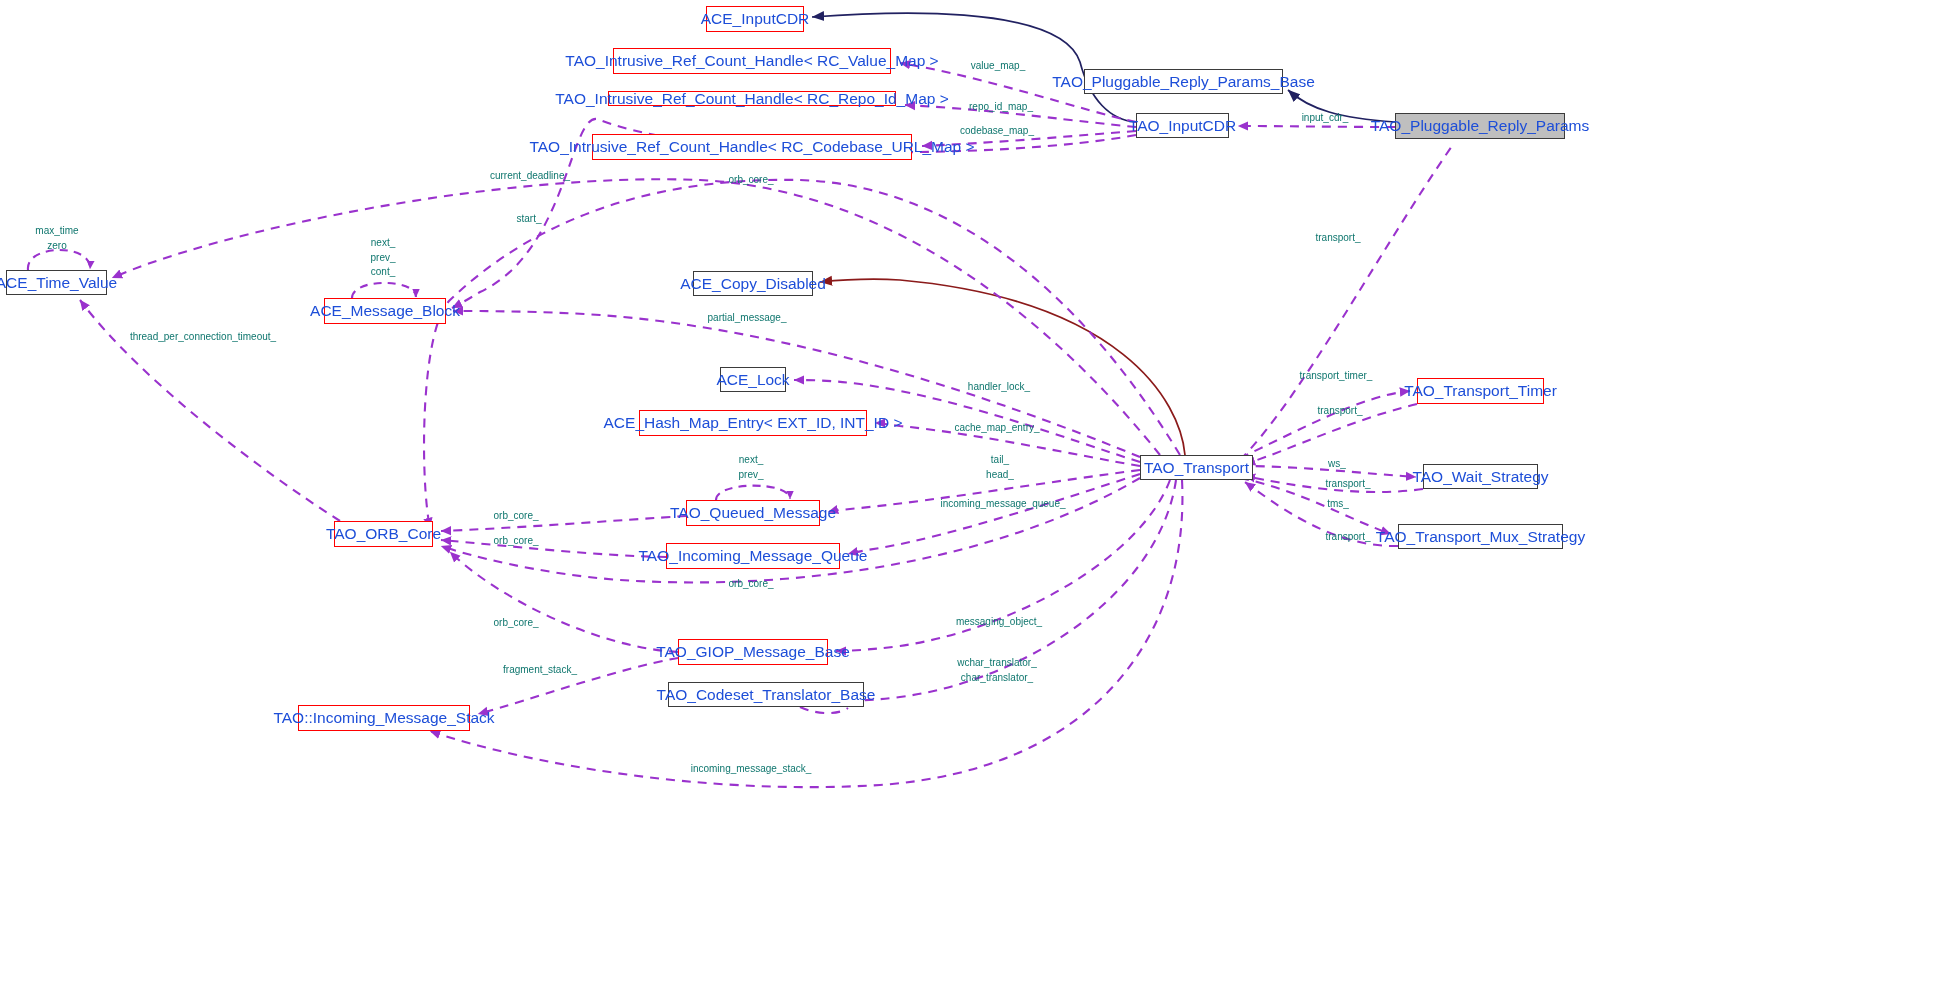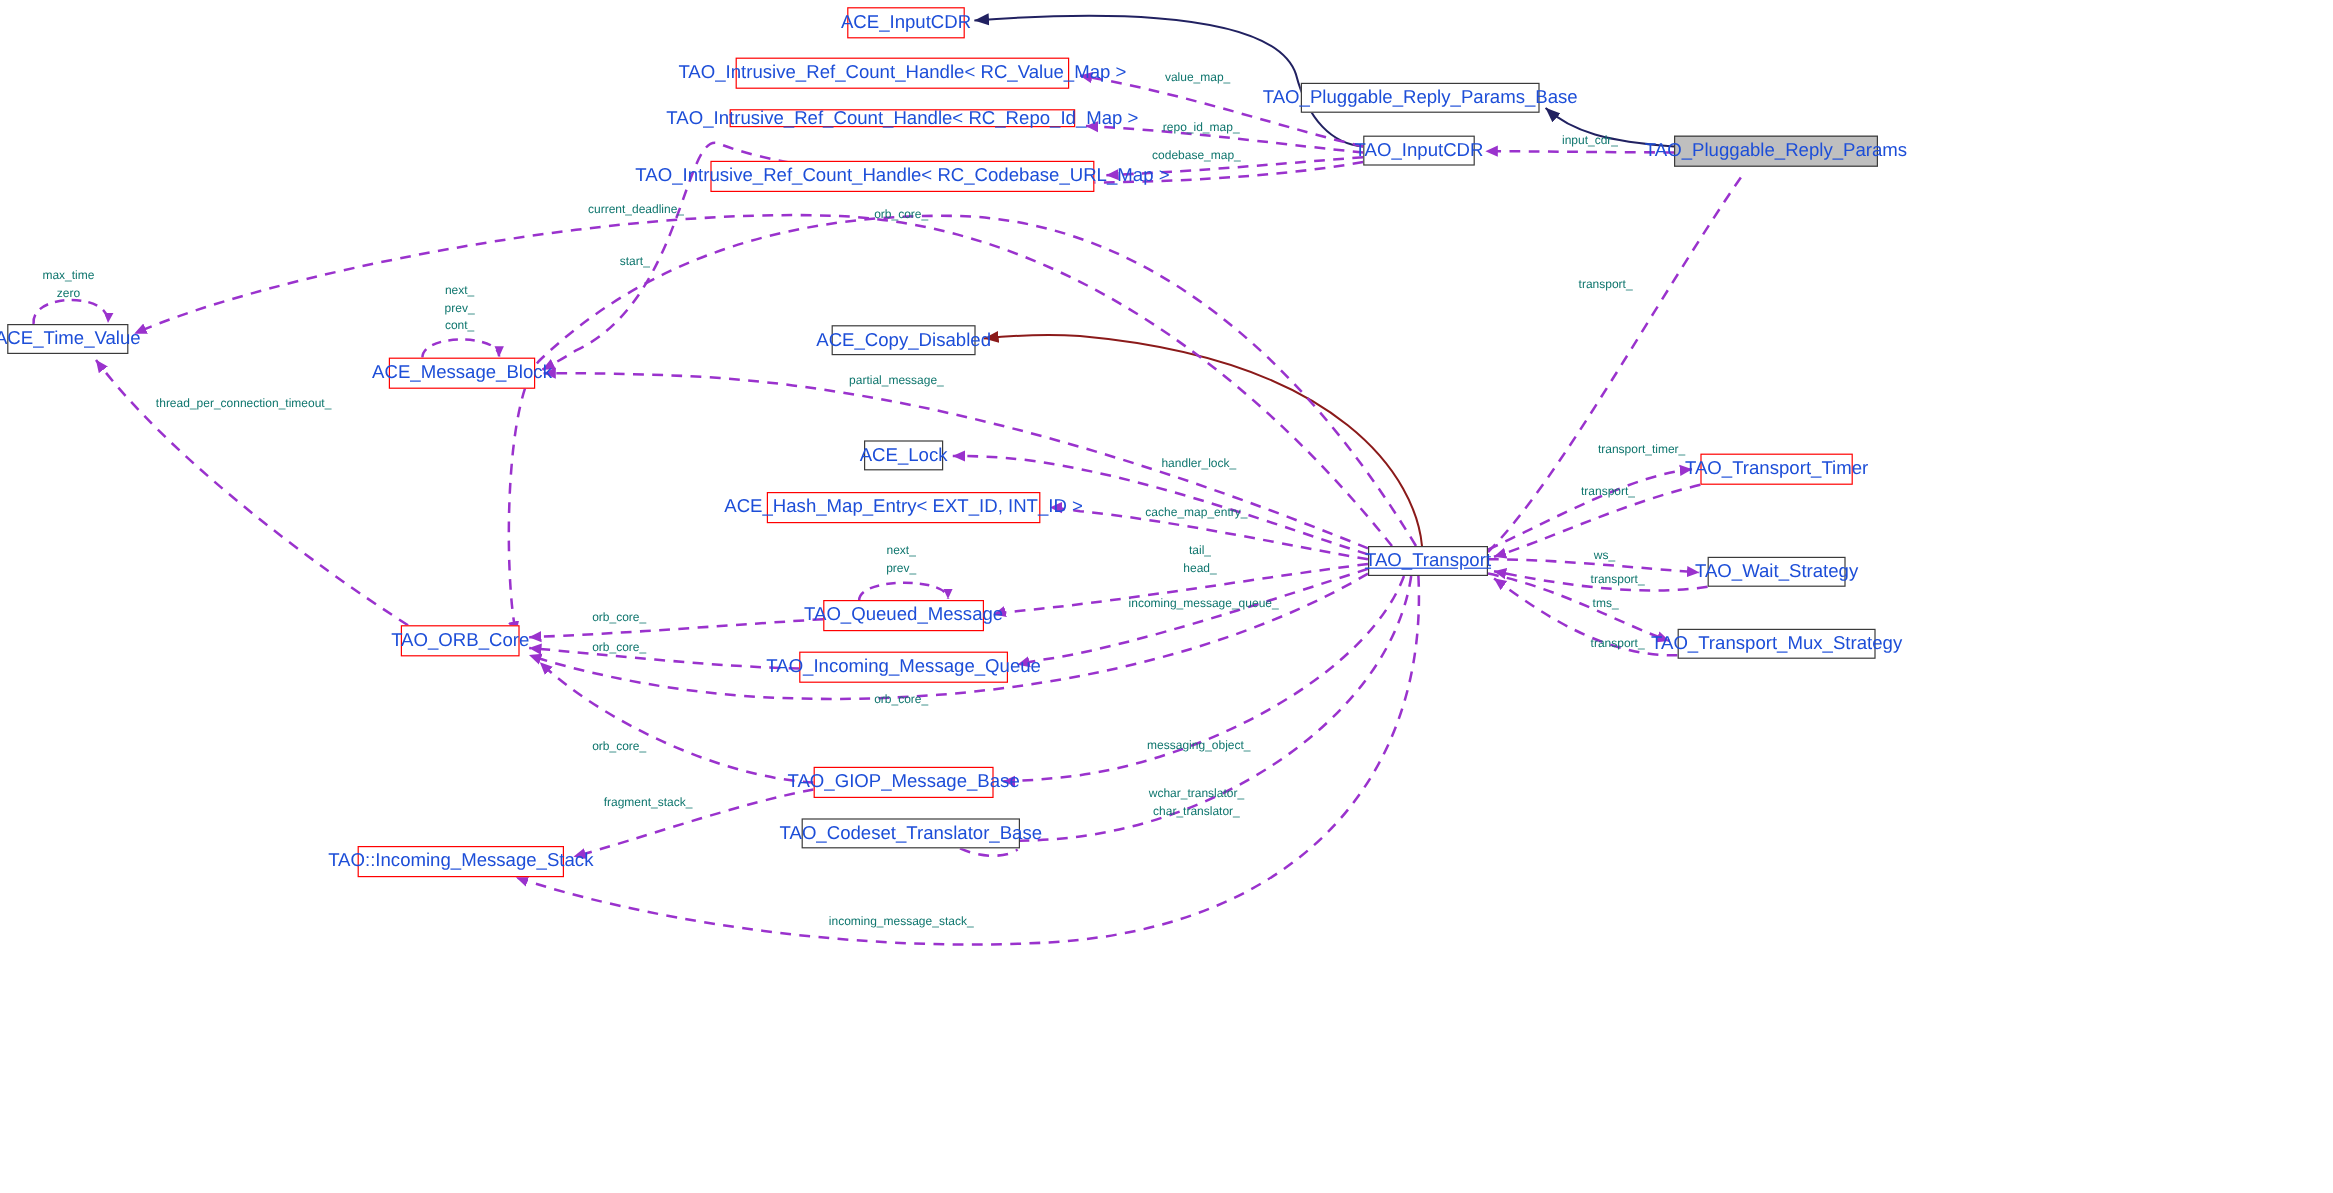--- a/index.html
+++ b/index.html
@@ -155,48 +155,48 @@
   <div class="node red" style="left:608px; top:91px;  width:288px; height:15px;">TAO_Intrusive_Ref_Count_Handle&lt; RC_Repo_Id_Map &gt;</div>
   <div class="node red" style="left:592px; top:134px; width:320px; height:26px;">TAO_Intrusive_Ref_Count_Handle&lt; RC_Codebase_URL_Map &gt;</div>
   <div class="node black" style="left:1084px; top:69px; width:199px; height:25px;">TAO_Pluggable_Reply_Params_Base</div>
   <div class="node black" style="left:1136px; top:113px; width:93px;  height:25px;">TAO_InputCDR</div>
   <div class="node root" style="left:1395px; top:113px; width:170px; height:26px;">TAO_Pluggable_Reply_Params</div>
   <div class="node black" style="left:6px;   top:270px; width:101px; height:25px;">ACE_Time_Value</div>
   <div class="node red" style="left:324px; top:298px; width:122px; height:26px;">ACE_Message_Block</div>
   <div class="node black" style="left:693px; top:271px; width:120px; height:25px;">ACE_Copy_Disabled</div>
   <div class="node black" style="left:720px; top:367px; width:66px;  height:25px;">ACE_Lock</div>
   <div class="node red" style="left:639px; top:410px; width:228px; height:26px;">ACE_Hash_Map_Entry&lt; EXT_ID, INT_ID &gt;</div>
-  <div class="node black" style="left:1140px; top:455px; width:100px; height:25px;text-decoration:underline;">TAO_Transport</div>
+  <div class="node black" style="left:1140px; top:455px; width:113px; height:25px;">TAO_Transport</div>
   <div class="node red" style="left:1417px; top:378px; width:127px; height:26px;">TAO_Transport_Timer</div>
   <div class="node black" style="left:1423px; top:464px; width:115px; height:25px;">TAO_Wait_Strategy</div>
   <div class="node black" style="left:1398px; top:524px; width:165px; height:25px;">TAO_Transport_Mux_Strategy</div>
   <div class="node red" style="left:334px; top:521px; width:99px;  height:26px;">TAO_ORB_Core</div>
   <div class="node red" style="left:686px; top:500px; width:134px; height:26px;">TAO_Queued_Message</div>
   <div class="node red" style="left:666px; top:543px; width:174px; height:26px;">TAO_Incoming_Message_Queue</div>
   <div class="node red" style="left:678px; top:639px; width:150px; height:26px;">TAO_GIOP_Message_Base</div>
-  <div class="node black" style="left:668px; top:682px; width:182px; height:25px;">TAO_Codeset_Translator_Base</div>
+  <div class="node black" style="left:668px; top:682px; width:196px; height:25px;">TAO_Codeset_Translator_Base</div>
   <div class="node red" style="left:298px; top:705px; width:172px; height:26px;">TAO::Incoming_Message_Stack</div>
 
   <div class="elabel" style="left:998px;  top:66px;">value_map_</div>
   <div class="elabel" style="left:1001px; top:107px;">repo_id_map_</div>
   <div class="elabel" style="left:997px;  top:131px;">codebase_map_</div>
   <div class="elabel" style="left:1325px; top:118px;">input_cdr_</div>
   <div class="elabel" style="left:530px;  top:176px;">current_deadline_</div>
   <div class="elabel" style="left:751px;  top:180px;">orb_core_</div>
   <div class="elabel" style="left:529px;  top:219px;">start_</div>
   <div class="elabel" style="left:1338px; top:238px;">transport_</div>
   <div class="elabel" style="left:57px;   top:238px;">max_time
 zero</div>
   <div class="elabel" style="left:383px;  top:258px;">next_
 prev_
 cont_</div>
   <div class="elabel" style="left:203px;  top:337px;">thread_per_connection_timeout_</div>
   <div class="elabel" style="left:747px;  top:318px;">partial_message_</div>
   <div class="elabel" style="left:999px;  top:387px;">handler_lock_</div>
-  <div class="elabel" style="left:1368px; top:376px;">transport_timer_</div>
+  <div class="elabel" style="left:1336px; top:376px;">transport_timer_</div>
   <div class="elabel" style="left:1340px; top:411px;">transport_</div>
   <div class="elabel" style="left:997px;  top:428px;">cache_map_entry_</div>
   <div class="elabel" style="left:1000px; top:467px;">tail_
 head_</div>
   <div class="elabel" style="left:751px;  top:467px;">next_
 prev_</div>
   <div class="elabel" style="left:1337px; top:464px;">ws_</div>
   <div class="elabel" style="left:1348px; top:484px;">transport_</div>
   <div class="elabel" style="left:1338px; top:504px;">tms_</div>
   <div class="elabel" style="left:1003px; top:504px;">incoming_message_queue_</div>

